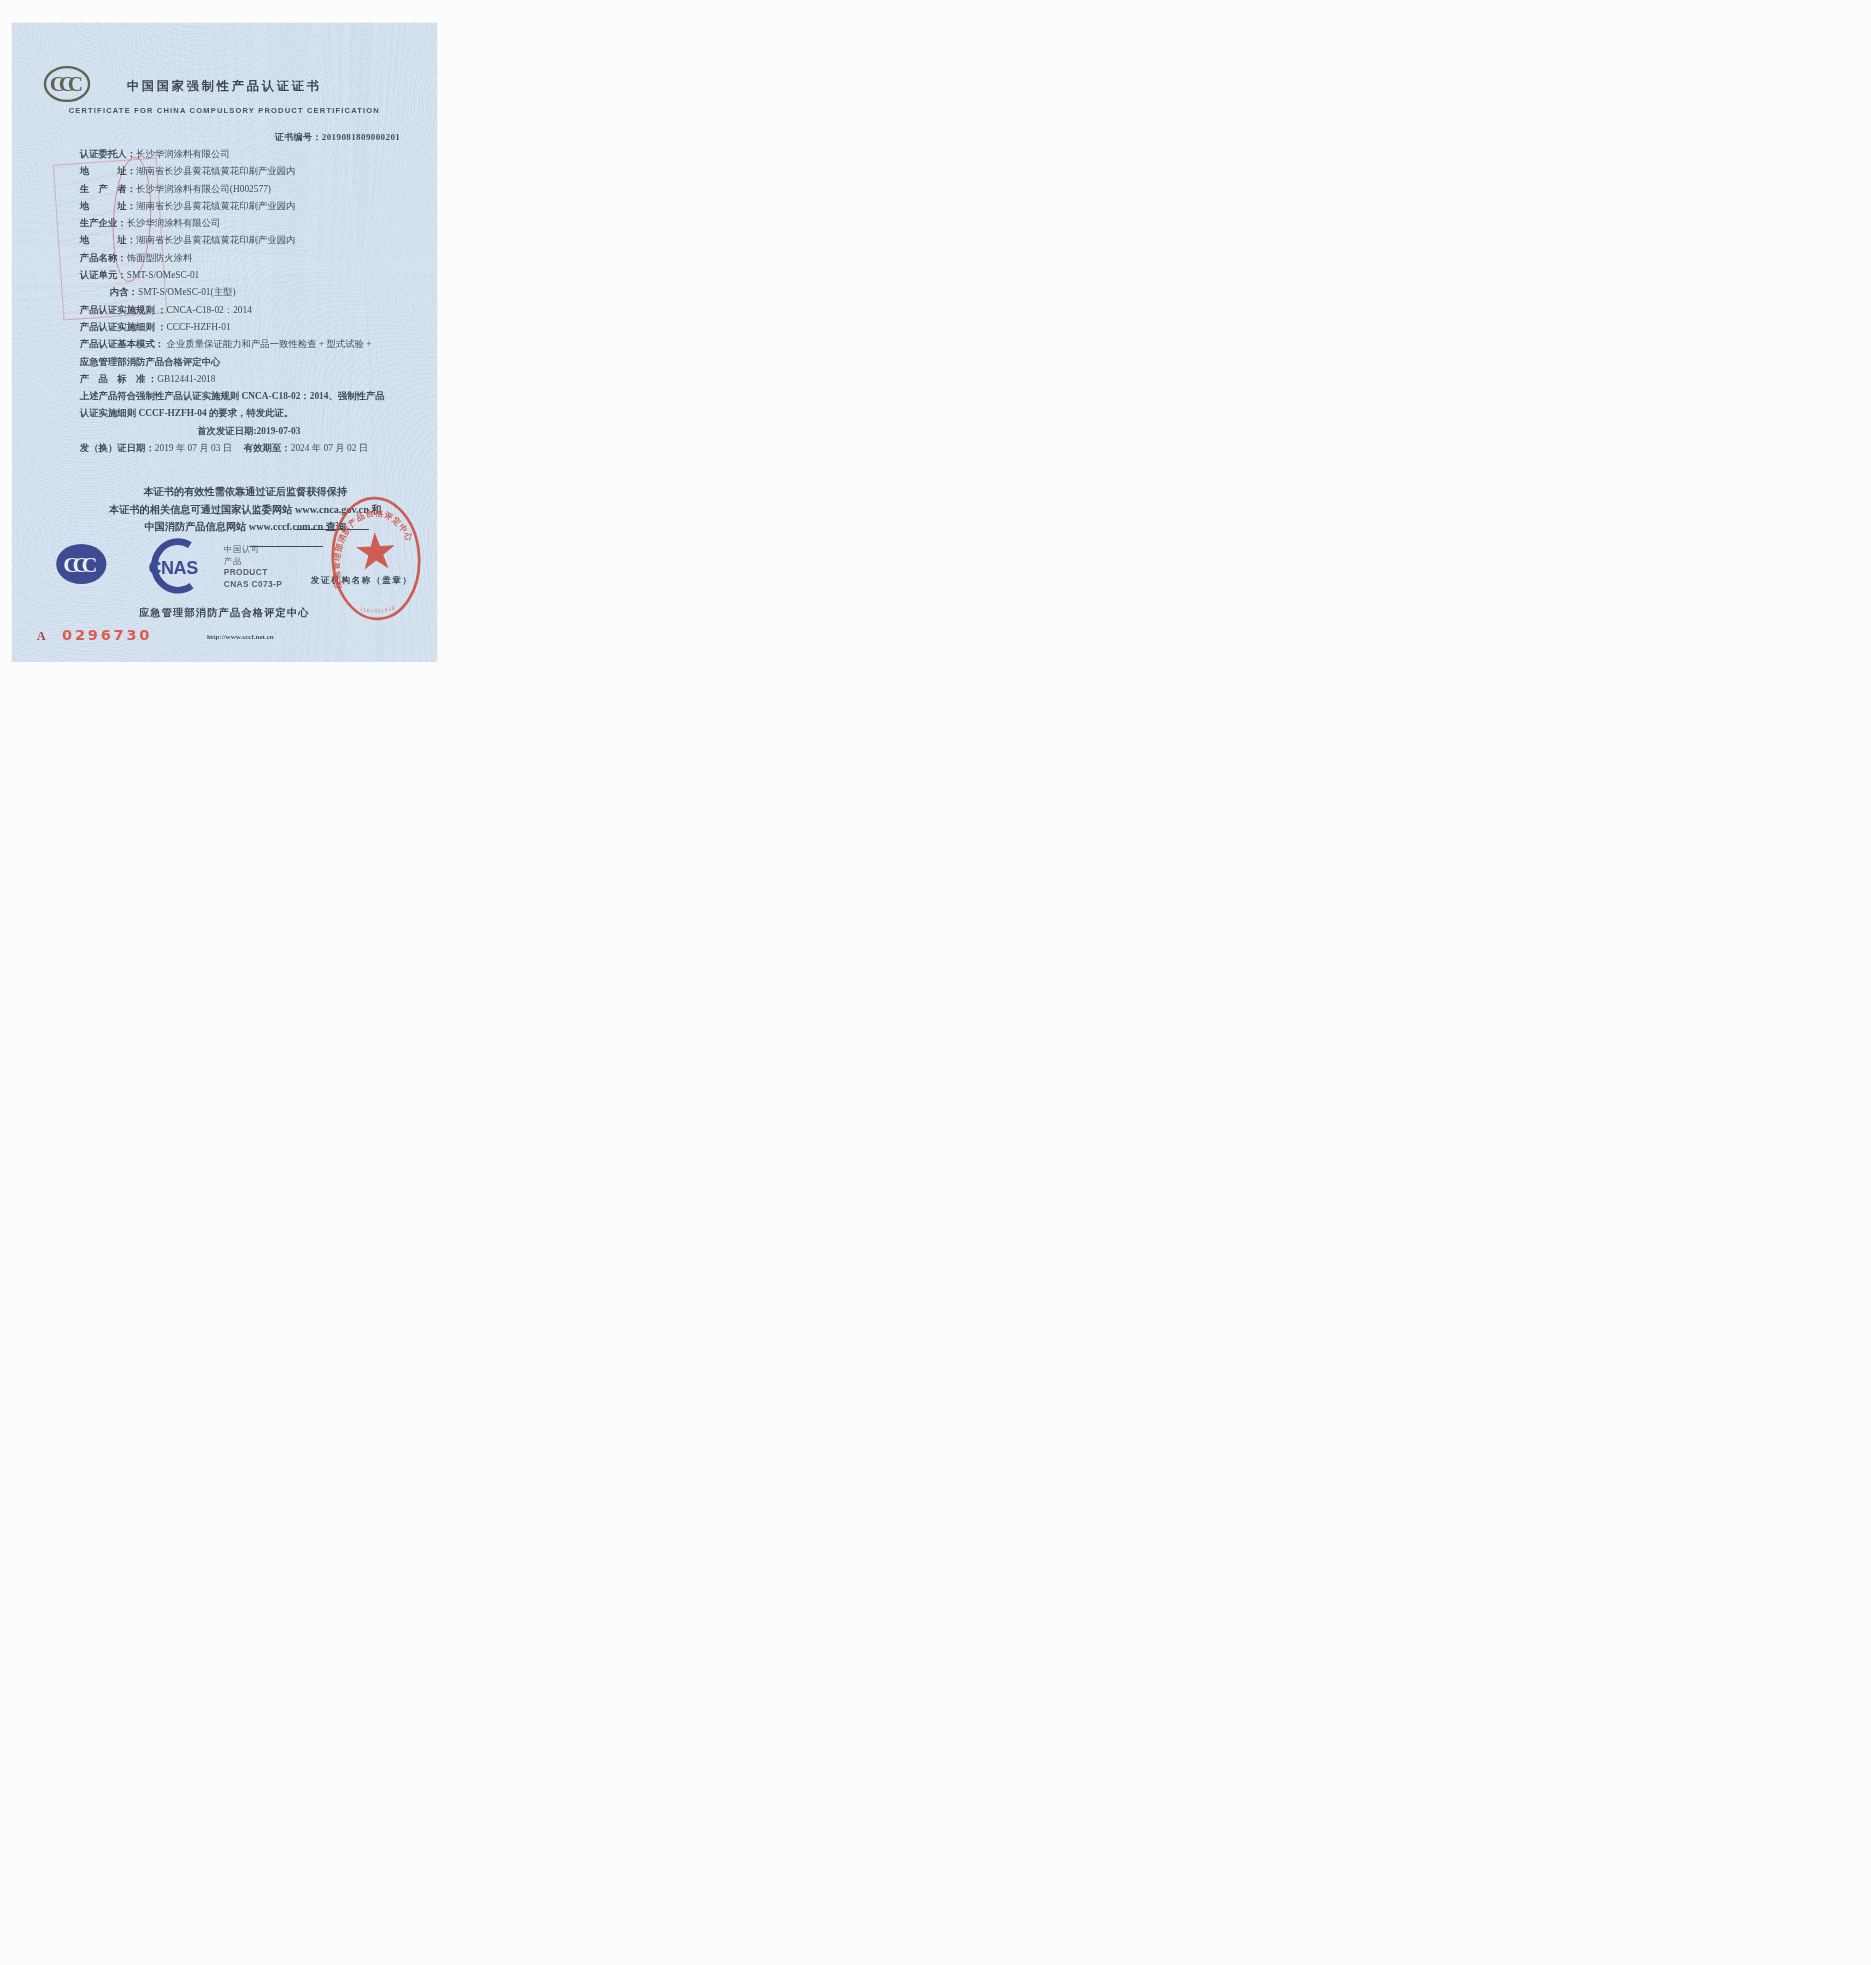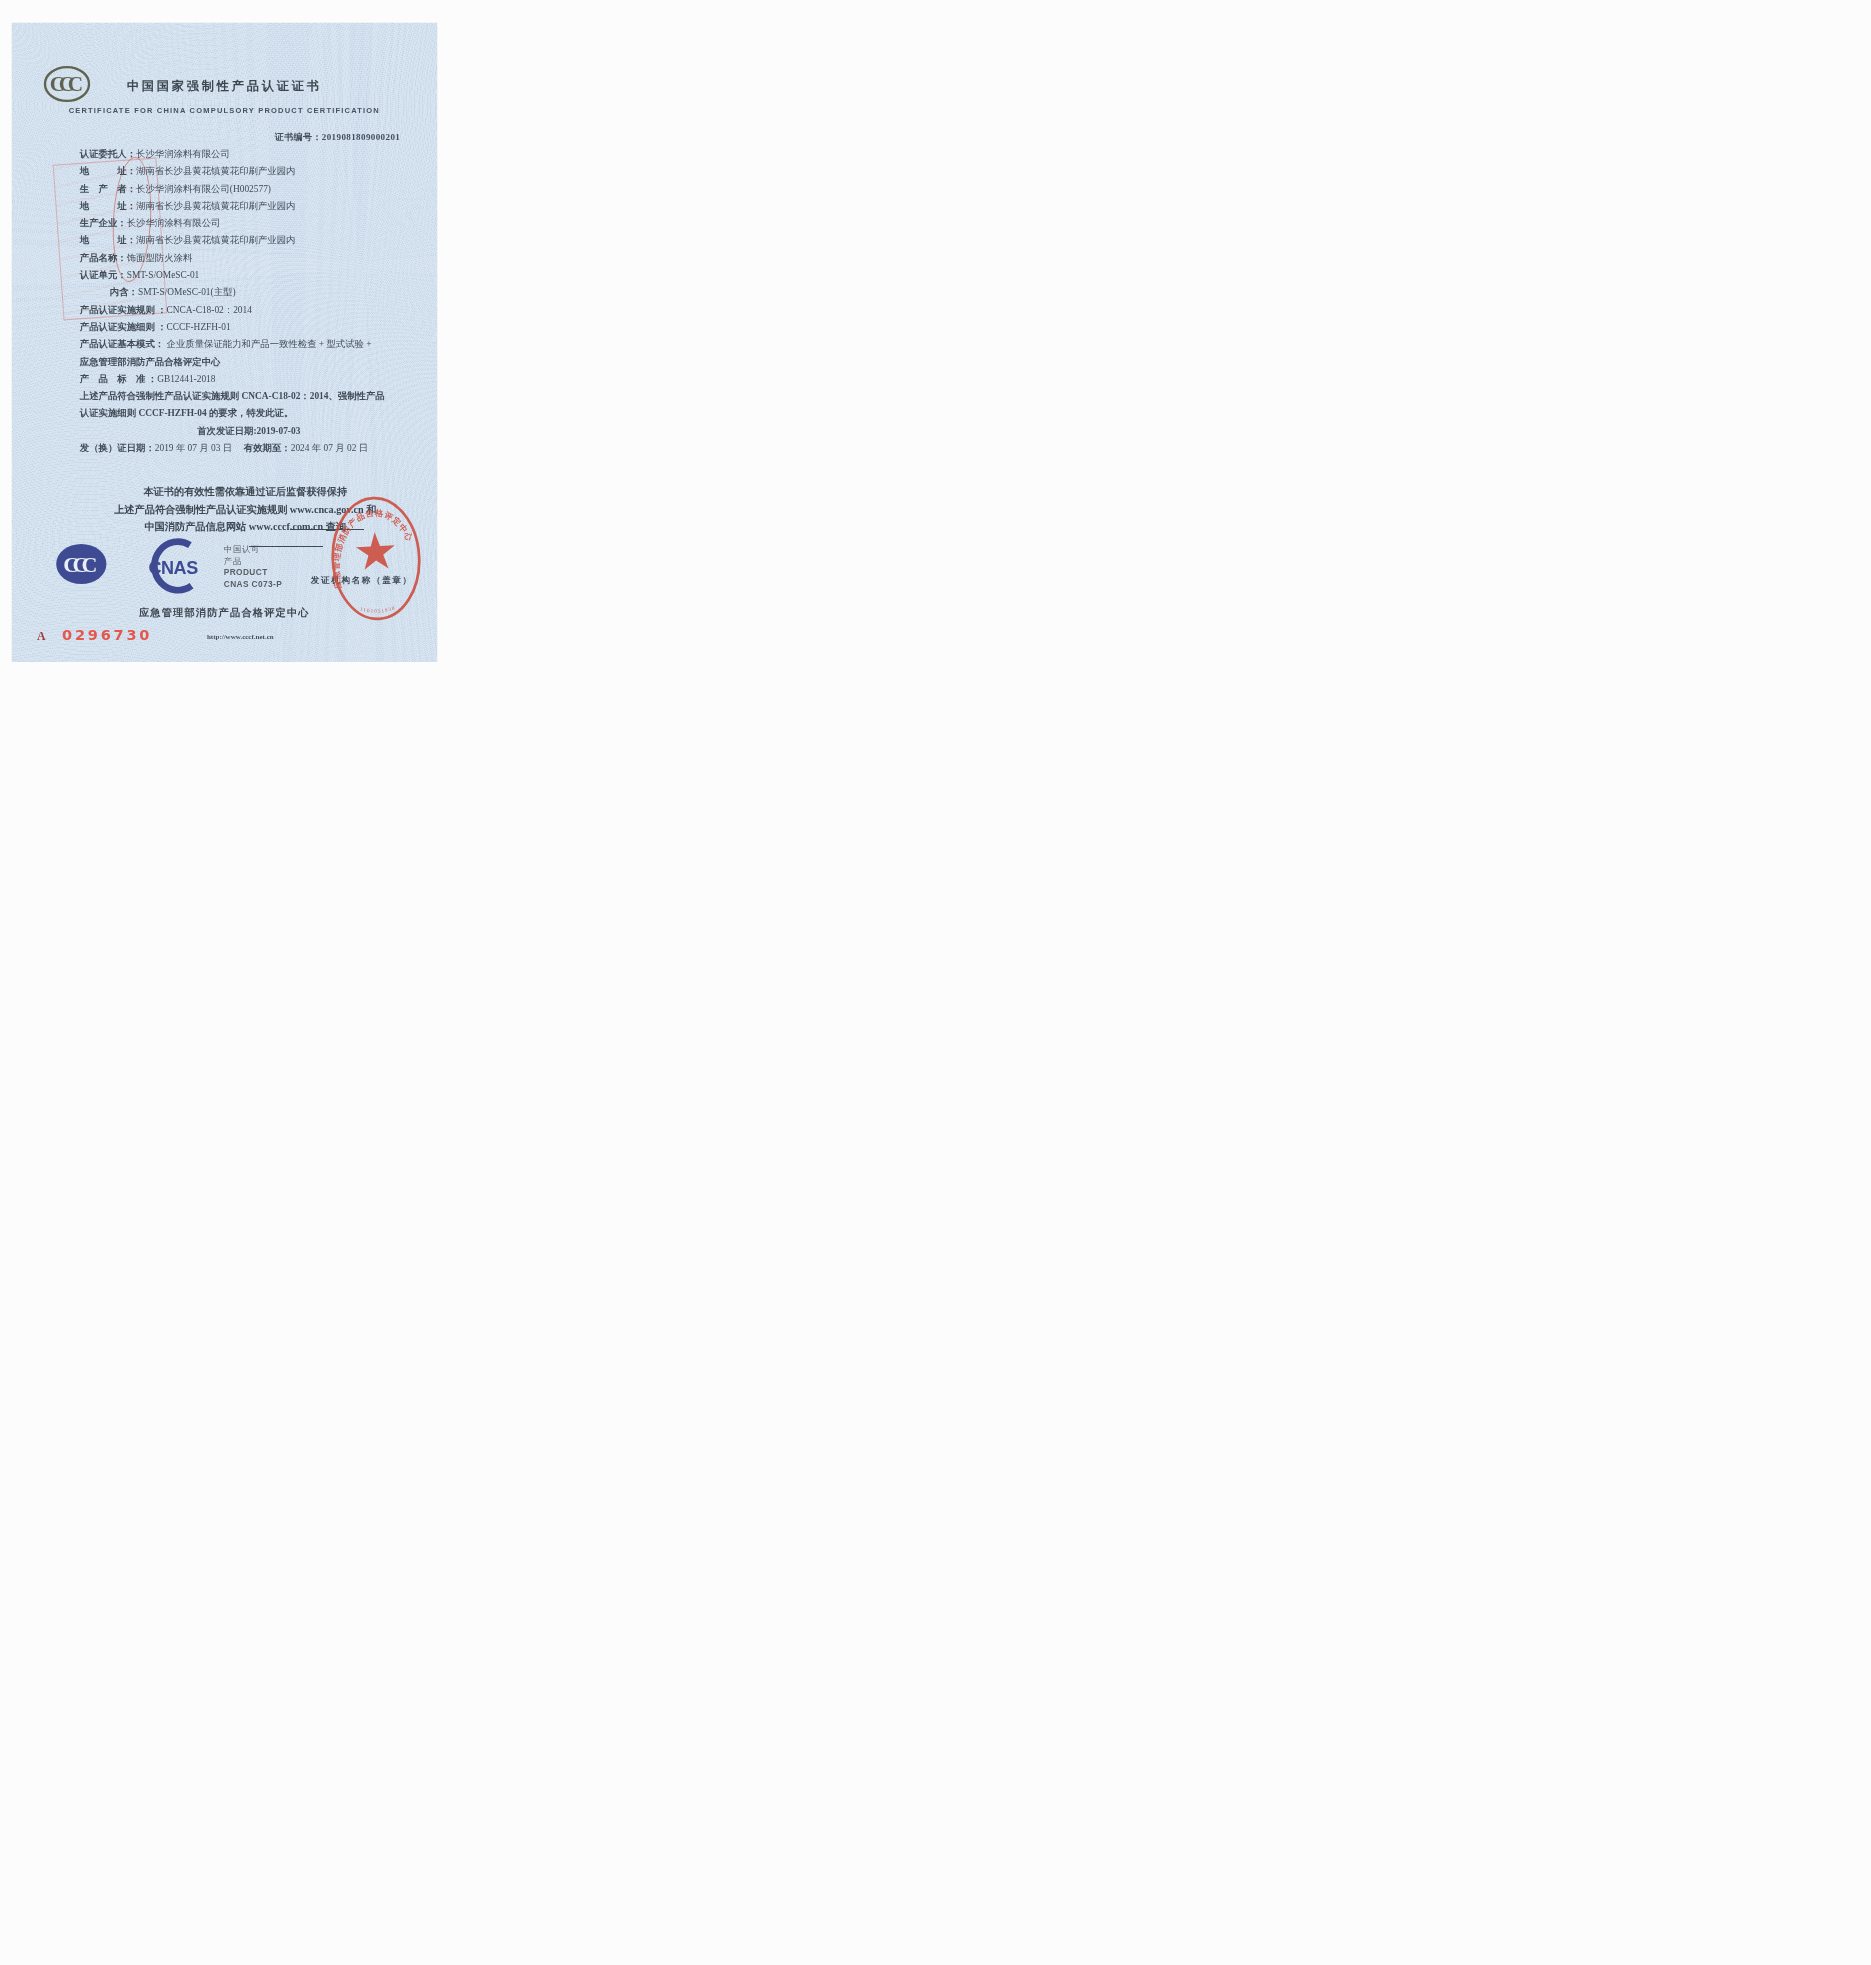--- a/index.html
+++ b/index.html
@@ -133,21 +133,21 @@
       <div class="row"><span class="b">应急管理部消防产品合格评定中心</span></div>
       <div class="row"><span class="b">产　品　标　准 ：</span><span>GB12441-2018</span></div>
       <div class="row"><span class="b">上述产品符合强制性产品认证实施规则 CNCA-C18-02：2014、强制性产品</span></div>
       <div class="row"><span class="b">认证实施细则 CCCF-HZFH-04 的要求，特发此证。</span></div>
       <div class="row center"><span class="b">首次发证日期:2019-07-03</span></div>
       <div class="row"><span class="b">发（换）证日期：</span><span>2019 年 07 月 03 日</span><span class="b">　 有效期至：</span><span>2024 年 07 月 02 日</span></div>
     </div>
 
   <div class="notice">
       <div class="row"><span>本证书的有效性需依靠通过证后监督获得保持</span></div>
-      <div class="row"><span>上述产品符合强制性产品认证实施规则 </span><span class="u">www.cnca.gov.cn</span><span> 和</span></div>
+      <div class="row"><span>本证书的相关信息可通过国家认监委网站 </span><span class="u">www.cnca.gov.cn</span><span> 和</span></div>
       <div class="row"><span>中国消防产品信息网站 </span><span class="u">www.cccf.com.cn</span><span> 查询</span></div>
     </div>
 
   <svg class="ccc-solid" viewBox="0 0 135 106">
     <ellipse cx="67" cy="53" rx="64" ry="51" fill="#3e4b93"></ellipse>
     <text x="21" y="73" font-family="serif" font-weight="bold" font-size="56" letter-spacing="-17" fill="#e9eef6">CCC</text>
   </svg>
 
   <svg class="cnas-logo" viewBox="0 0 170 148">
     <path d="M 132 18 A 60 62 0 1 0 136 122" fill="none" stroke="#3e4b93" stroke-width="17"></path>

